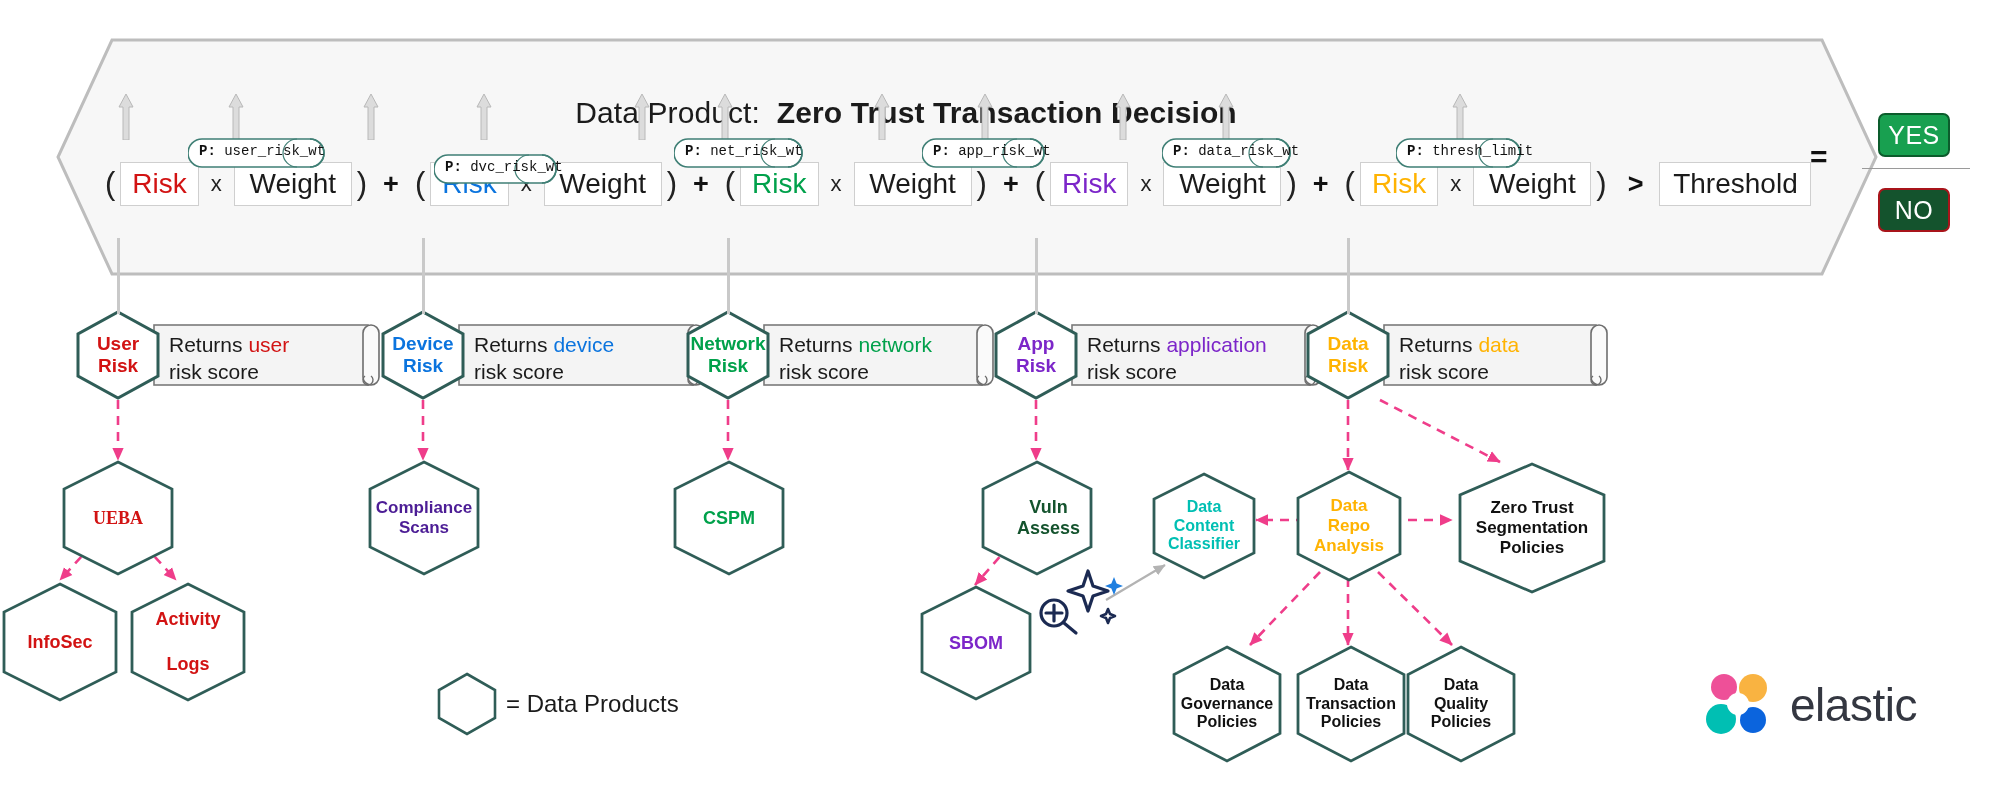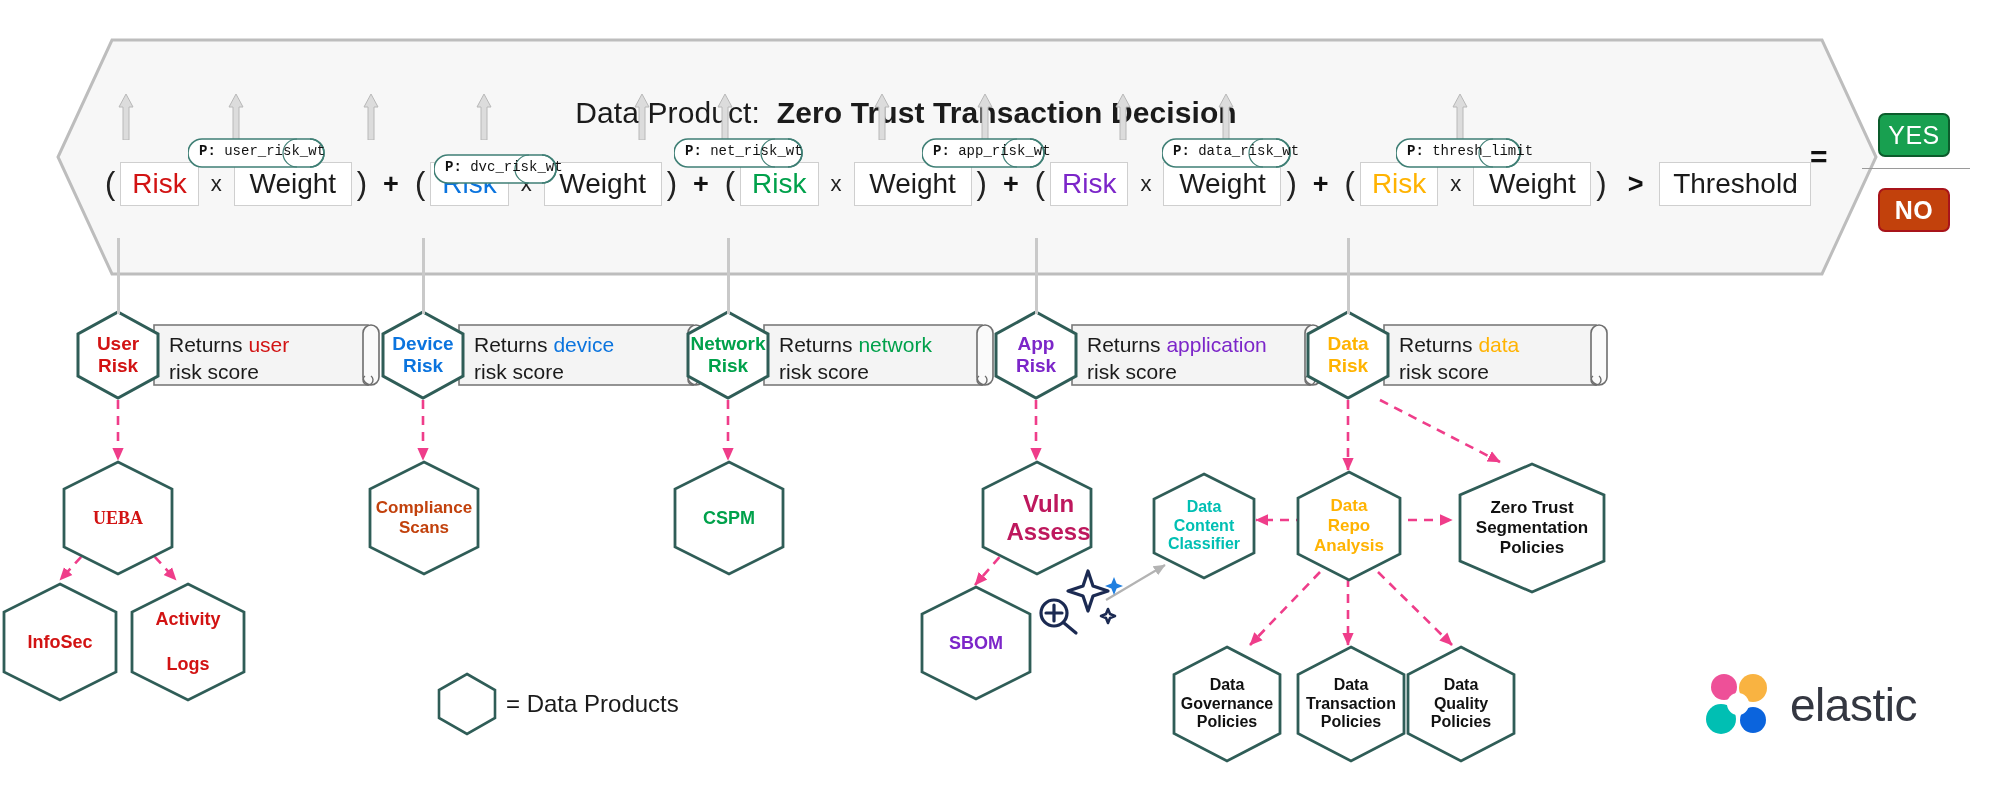--- a/index.html
+++ b/index.html
@@ -36,21 +36,21 @@
   .pill .ptxt { position:absolute; left:11px; top:5px; font-size:14px;
                 font-family:"Liberation Mono", monospace; color:#111; white-space:nowrap; }
   .pill .ptxt b { font-weight:bold; }
 
   
   #eq { position:absolute; left:1810px; top:140px; font-size:30px; font-weight:bold; color:#111; }
   .decision { position:absolute; width:72px; height:44px; border-radius:7px;
               display:flex; align-items:center; justify-content:center;
               color:#fff; font-size:25px; letter-spacing:.5px; }
   #yes { left:1878px; top:105px; background:#18a050; border:2.5px solid #0c5c2c;margin-top:8px; }
-  #no  { left:1878px; top:188px; background:#c2410c; border:2.5px solid #a8141a;font-weight:bold; }
+  #no  { left:1878px; top:188px; background:#14532d; border:2.5px solid #a8141a; }
   #ynline { position:absolute; left:1862px; top:168px; width:108px; height:1px; background:#9a9a9a; }
 
   
   .hexrow { position:absolute; height:90px; }
   .hexrow .hex { position:absolute; left:0; top:0; width:86px; height:90px; }
   .hexrow .hexlabel { position:absolute; left:0; top:0; width:86px; height:90px;
                       display:flex; flex-direction:column; align-items:center;
                       justify-content:center; font-size:19px; font-weight:bold;
                       line-height:1.18; text-align:center; }
   .hexrow .doc { position:absolute; left:78px; top:14px; height:62px; }
@@ -387,32 +387,32 @@
           <div>InfoSec</div>
         </div></div>
       <div class="shex" style="left: 130px; top: 582px; width: 116px; height: 120px;"><svg width="116" height="120" viewBox="0 0 116 120">
           <polygon points="58,2 114,30 114,90 58,118 2,90 2,30" fill="#ffffff" stroke="#2f5d57" stroke-width="2.8"></polygon>
         </svg><div class="lbl" style="color: rgb(210, 19, 19); font-size: 18px; gap: 24px;">
           <div>Activity</div>
           <div>Logs</div>
         </div></div>
       <div class="shex" style="left: 368px; top: 460px; width: 112px; height: 116px;"><svg width="112" height="116" viewBox="0 0 112 116">
           <polygon points="56,2 110,29 110,87 56,114 2,87 2,29" fill="#ffffff" stroke="#2f5d57" stroke-width="2.8"></polygon>
-        </svg><div class="lbl" style="color: #c2410c; font-size: 17px;">
+        </svg><div class="lbl" style="color: #4c1d95; font-size: 17px;">
           <div>Compliance</div>
           <div>Scans</div>
         </div></div>
       <div class="shex" style="left: 673px; top: 460px; width: 112px; height: 116px;"><svg width="112" height="116" viewBox="0 0 112 116">
           <polygon points="56,2 110,29 110,87 56,114 2,87 2,29" fill="#ffffff" stroke="#2f5d57" stroke-width="2.8"></polygon>
         </svg><div class="lbl" style="color: rgb(0, 161, 75); font-size: 18px;">
           <div>CSPM</div>
         </div></div>
       <div class="shex" style="left: 981px; top: 460px; width: 112px; height: 116px;"><svg width="112" height="116" viewBox="0 0 112 116">
           <polygon points="56,2 110,29 110,87 56,114 2,87 2,29" fill="#ffffff" stroke="#2f5d57" stroke-width="2.8"></polygon>
-        </svg><div class="lbl" style="color: #be185d; font-size: 24px; padding-left: 23px;">
+        </svg><div class="lbl" style="color: #14532d; font-size: 18px; padding-left: 23px;">
           <div>Vuln</div>
           <div>Assess</div>
         </div></div>
       <div class="shex" style="left: 920px; top: 585px; width: 112px; height: 116px;"><svg width="112" height="116" viewBox="0 0 112 116">
           <polygon points="56,2 110,29 110,87 56,114 2,87 2,29" fill="#ffffff" stroke="#2f5d57" stroke-width="2.8"></polygon>
         </svg><div class="lbl" style="color: rgb(124, 38, 201); font-size: 18px;">
           <div>SBOM</div>
         </div></div>
       <div class="shex" style="left: 1152px; top: 472px; width: 104px; height: 108px;"><svg width="104" height="108" viewBox="0 0 104 108">
           <polygon points="52,2 102,27 102,81 52,106 2,81 2,27" fill="#ffffff" stroke="#2f5d57" stroke-width="2.8"></polygon>

